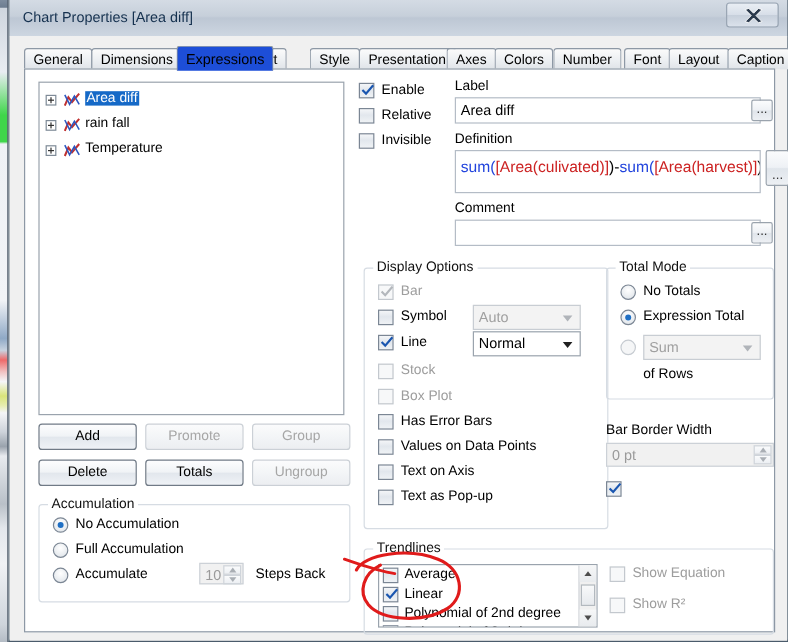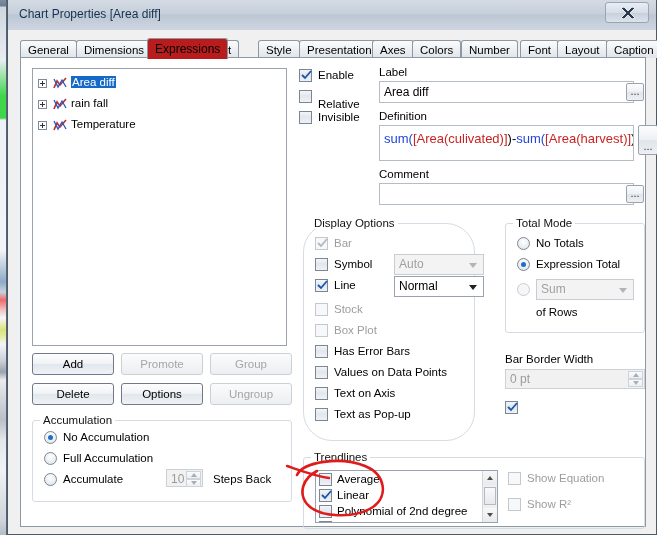--- a/index.html
+++ b/index.html
@@ -107,21 +107,21 @@
     border-bottom: none;
     border-radius: 3px 3px 0 0;
     white-space: nowrap;
     box-sizing: border-box;
     color: #000;
   }
   .tab.selected {
     top: 0px;
     height: 21px;
     line-height: 20px;
-    background: #b91c1c;
+    background: #1d4ed8;
     border-color: #8d98a5;
     z-index: 5;
     font-size: 12px;
   }
   #tabpage {
     position: absolute;
     left: 12px; top: 27px;
     width: 626px; height: 470px;
     background: #ffffff;
     border: 1px solid #8d98a5;
@@ -302,21 +302,21 @@
           </svg>
           <span class="tlabel">Temperature</span>
         </div>
       </div>
 
       <div class="btn strong" style="left:11px;  top:295px; width:82px; height:22px; line-height:21px;">Add</div>
       <div class="btn dis" style="left:189px; top:295px; width:82px; height:22px; line-height:21px;">Group</div>
       <div class="btn dis" style="left:100px; top:295px; width:82px; height:22px; line-height:21px;">Promote</div>
 
       <div class="btn strong" style="left:11px;  top:325px; width:82px; height:22px; line-height:21px;">Delete</div>
-      <div class="btn strong" style="left:100px; top:325px; width:82px; height:22px; line-height:21px;">Options</div>
+      <div class="btn strong" style="left:100px; top:325px; width:82px; height:22px; line-height:21px;">Totals</div>
       <div class="btn dis" style="left:189px; top:325px; width:82px; height:22px; line-height:21px;">Ungroup</div>
 
       <div class="grpbox" style="left:11px; top:362px; width:260px; height:82px;">
         <span class="caption">Accumulation</span>
 
         <span class="rb" style="left:11px; top:10px;">
           <span class="dot"></span>
         </span>
         <span class="lbl" style="left:30px; top:10px;">No Accumulation</span>
 
@@ -339,42 +339,42 @@
       </div>
 
       <span class="cb" style="left:278px; top:11px;">
         <svg class="tick" width="11" height="11" viewBox="0 0 11 11">
           <polyline points="1,5 4,8 10,1" fill="none" stroke="#1a56b0" stroke-width="1.8"></polyline>
         </svg>
       </span>
       <span class="lbl" style="left:297px; top:11px;">Enable</span>
 
       <span class="cb" style="left:278px; top:32px;"></span>
-      <span class="lbl" style="left:297px; top:32px;margin-top:8px;">Relative</span>
+      <span class="lbl" style="left:297px; top:32px;">Relative</span>
 
       <span class="cb" style="left:278px; top:53px;"></span>
       <span class="lbl" style="left:297px; top:53px;">Invisible</span>
 
       <span class="lbl" style="left:358px; top:8px;">Label</span>
       <div class="tbox" style="left:358px; top:23px; width:255px; height:22px; line-height:17px;">Area diff</div>
       <div class="ellbtn" style="left:605px; top:25px; width:18px; height:18px; line-height:14px;">...</div>
 
       <span class="lbl" style="left:358px; top:52px;">Definition</span>
       <div class="tbox" style="left:358px; top:67px; width:255px; height:36px; padding-top:5px;">
         <span style="font-size:13px;">
           <span style="color:#2244dd;">sum(</span><span style="color:#cc2222;">[Area(culivated)]</span><span style="color:#000000;">)-</span><span style="color:#2244dd;">sum(</span><span style="color:#cc2222;">[Area(harvest)]</span><span style="color:#000000;">)</span>
         </span>
       </div>
       <div class="ellbtn" style="left:617px; top:67px; width:20px; height:30px; line-height:40px;">...</div>
 
       <span class="lbl" style="left:358px; top:110px;">Comment</span>
       <div class="tbox" style="left:358px; top:125px; width:255px; height:22px;"></div>
       <div class="ellbtn" style="left:605px; top:127px; width:18px; height:18px; line-height:14px;">...</div>
 
-      <div class="grpbox" style="left:282px; top:165px; width:172px; height:218px;border-radius:29px;">
+      <div class="grpbox" style="left:282px; top:165px; width:204px; height:218px;">
         <span class="caption">Display Options</span>
 
         <span class="cb dis" style="left:11px; top:13px;">
           <svg class="tick" width="11" height="11" viewBox="0 0 11 11">
             <polyline points="1,5 4,8 10,1" fill="none" stroke="#b3b7bc" stroke-width="1.8"></polyline>
           </svg>
         </span>
         <span class="lbl dis" style="left:30px; top:13px;">Bar</span>
 
         <span class="cb" style="left:11px; top:34px;"></span>

